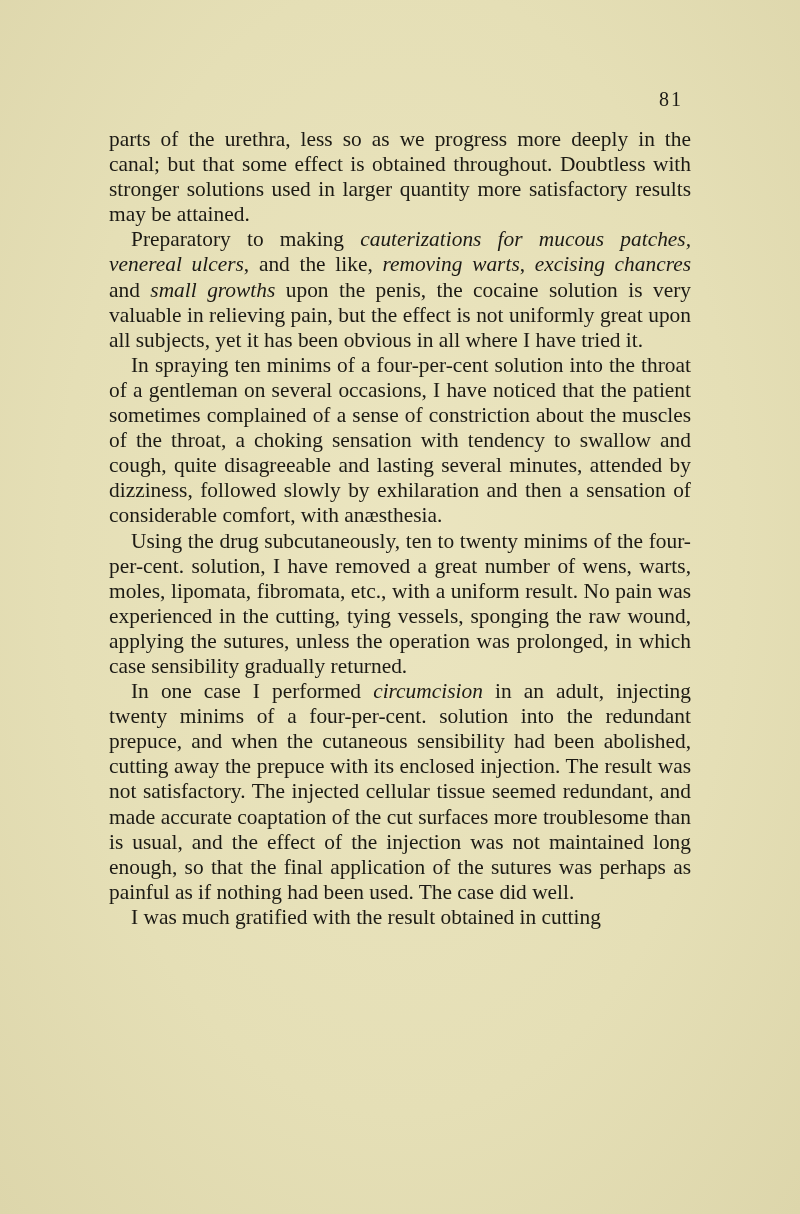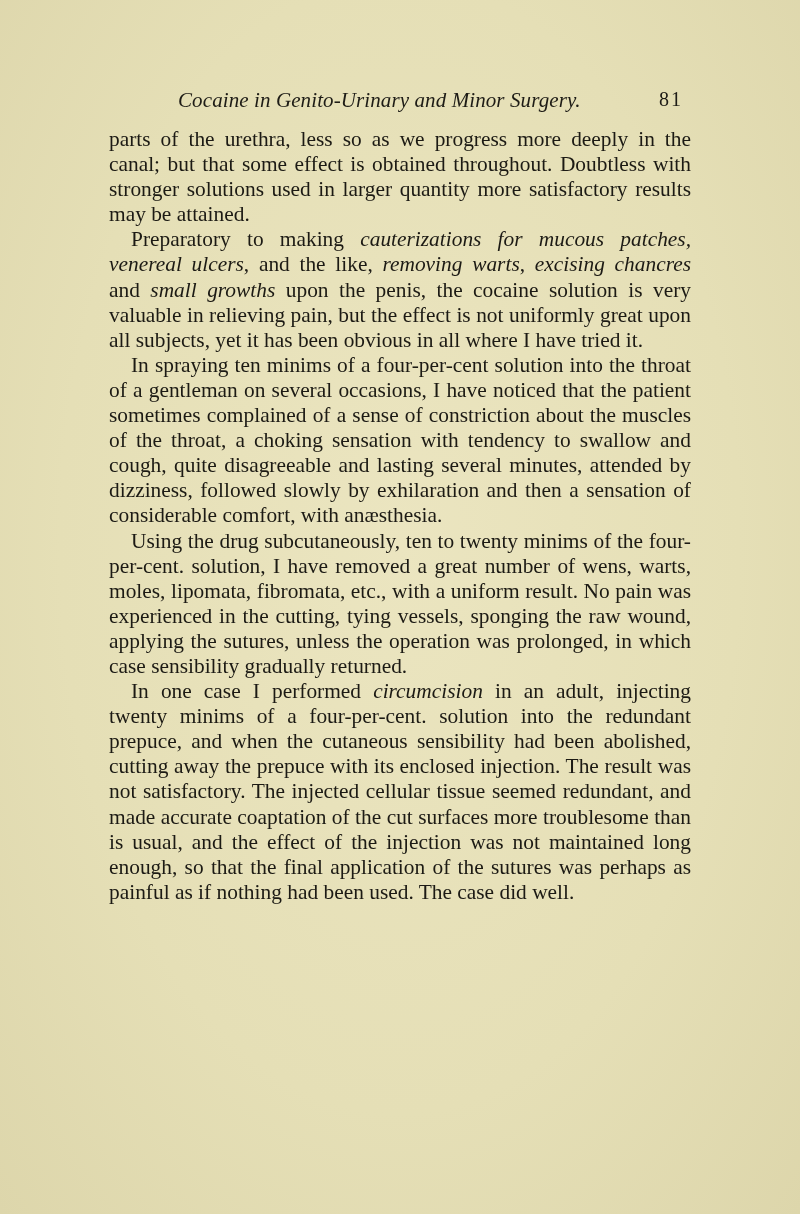--- a/index.html
+++ b/index.html
@@ -67,34 +67,36 @@
     }
     .para em {
       font-style: italic;
     }
   </style>
 </head>
 <body>
 
 <div class="page">
   <div class="running-head">
-    <span class="running-title">Cocaine in Genito-Urinary and Minor Surgery.</span>
     <span class="page-number">81</span>
   </div>
 
   <div class="body-text">
     <p class="para first">
       <span>parts of the urethra, less so as we progress more deeply in the canal; but that some effect is obtained throughout. Doubtless with stronger solutions used in larger quantity more satisfactory results may be attained.</span>
     </p>
     <p class="para">
       <span>Preparatory to making </span><em>cauterizations for mucous patches, venereal ulcers</em><span>, and the like, </span><em>removing warts</em><span>, </span><em>excising chancres</em><span> and </span><em>small growths</em><span> upon the penis, the cocaine solution is very valuable in relieving pain, but the effect is not uniformly great upon all subjects, yet it has been obvious in all where I have tried it.</span>
     </p>
     <p class="para">
       <span>In spraying ten minims of a four-per-cent solution into the throat of a gentleman on several occasions, I have noticed that the patient sometimes complained of a sense of constriction about the muscles of the throat, a choking sensation with tendency to swallow and cough, quite disagreeable and lasting several minutes, attended by dizziness, followed slowly by exhilaration and then a sensation of considerable comfort, with anæsthesia.</span>
     </p>
     <p class="para">
       <span>Using the drug subcutaneously, ten to twenty minims of the four-per-cent. solution, I have removed a great number of wens, warts, moles, lipomata, fibromata, etc., with a uniform result. No pain was experienced in the cutting, tying vessels, sponging the raw wound, applying the sutures, unless the operation was prolonged, in which case sensibility gradually returned.</span>
     </p>
     <p class="para">
       <span>In one case I performed </span><em>circumcision</em><span> in an adult, injecting twenty minims of a four-per-cent. solution into the redundant prepuce, and when the cutaneous sensibility had been abolished, cutting away the prepuce with its enclosed injection. The result was not satisfactory. The injected cellular tissue seemed redundant, and made accurate coaptation of the cut surfaces more troublesome than is usual, and the effect of the injection was not maintained long enough, so that the final application of the sutures was perhaps as painful as if nothing had been used. The case did well.</span>
     </p>
+    <p class="para">
+      <span>I was much gratified with the result obtained in cutting</span>
+    </p>
   </div>
 </div>
 
 </body></html>

